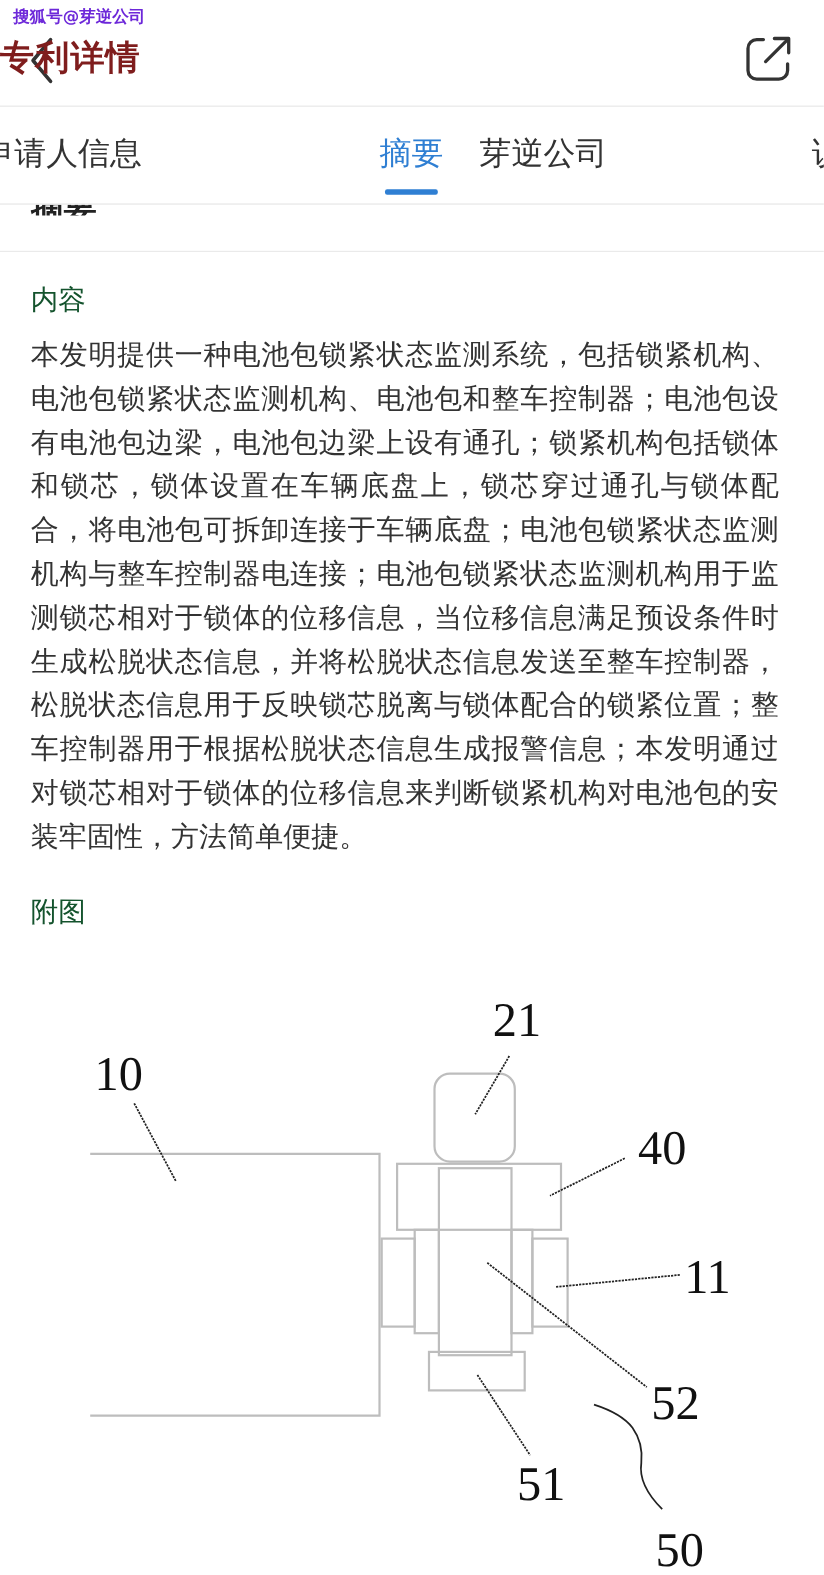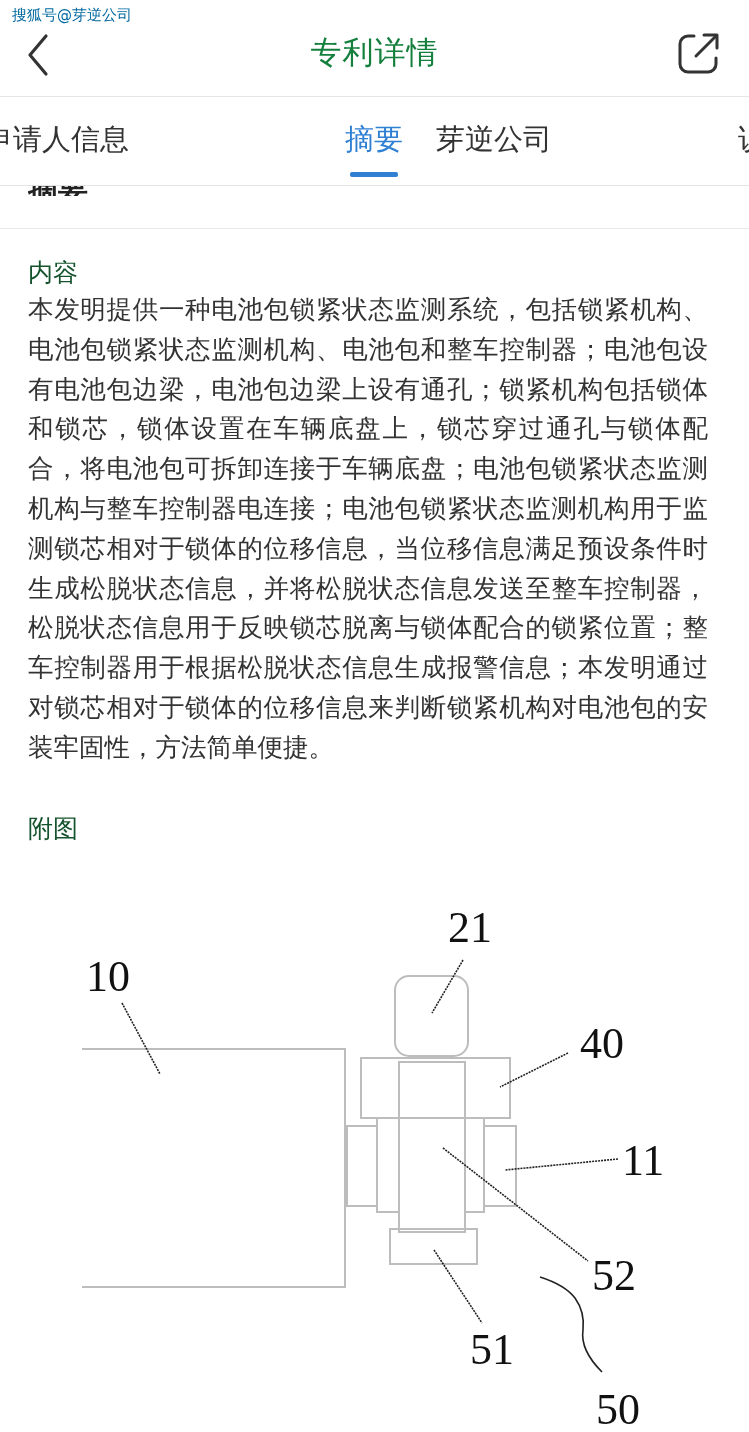--- a/index.html
+++ b/index.html
@@ -1,36 +1,36 @@
 <!DOCTYPE html>
 <html><head>
 <meta charset="utf-8">
 <style>
   * { box-sizing: border-box; margin: 0; padding: 0; }
   html, body { width: 749px; height: 1432px; overflow: hidden; background: #ffffff; }
   body { font-family: "DejaVu Sans", "Liberation Sans", sans-serif; color: #333333; position: relative; }
 
   .watermark {
     position: absolute; left: 12px; top: 6px;
-    font-size: 15px; font-weight: normal; color: #0369a1;
+    font-size: 15px; font-weight: bold; color: #6d28d9;
     text-shadow: 0 0 2px #fff, 0 0 2px #fff;
     letter-spacing: 0px;
   }
 
   .header {
     position: absolute; left: 0; top: 0; width: 749px; height: 97px;
     background: #fff; border-bottom: 1px solid #e6e6e6;
   }
   .back-btn {
     position: absolute; left: 20px; top: 30px; width: 40px; height: 50px;
     cursor: pointer;
   }
   .page-title {
-    position: absolute; left: 0; right: 0; top: 32px; text-align: center;
-    font-size: 31px; color: #15803d; letter-spacing: 1px;
+    position: absolute; left: 0; right: 0; top: 32px; text-align: left;
+    font-size: 31px; color: #7f1d1d; letter-spacing: 1px; font-weight: bold;
   }
   .share-btn {
     position: absolute; left: 676px; top: 30px; width: 48px; height: 48px; cursor: pointer;
   }
 
   .tabs {
     position: absolute; left: 0; top: 98px; width: 749px; height: 88px;
     background: #fff; border-bottom: 1px solid #e4e4e4; overflow: hidden; white-space: nowrap;
   }
   .tab {
@@ -47,21 +47,21 @@
     height: 26px; overflow: hidden; clip-path: inset(16px 0 0 0);
   }
   .section-divider {
     position: absolute; left: 0; top: 228px; width: 749px; height: 1px; background: #e8e8e8;
   }
 
   .label {
     position: absolute; left: 28px; font-size: 25px; color: #14532d;
   }
   .content {
-    position: absolute; left: 28px; top: 290px; width: 680px;
+    position: absolute; left: 28px; top: 304px; width: 680px;
     font-size: 25.5px; line-height: 39.8px; color: #333;
     text-align: justify;
   }
 
   .figure {
     position: absolute; left: 0; top: 895px; width: 749px; height: 537px;
   }
   .figure svg text { font-family: "Liberation Serif", "DejaVu Serif", serif; fill: #111; }
 </style>
 </head>

